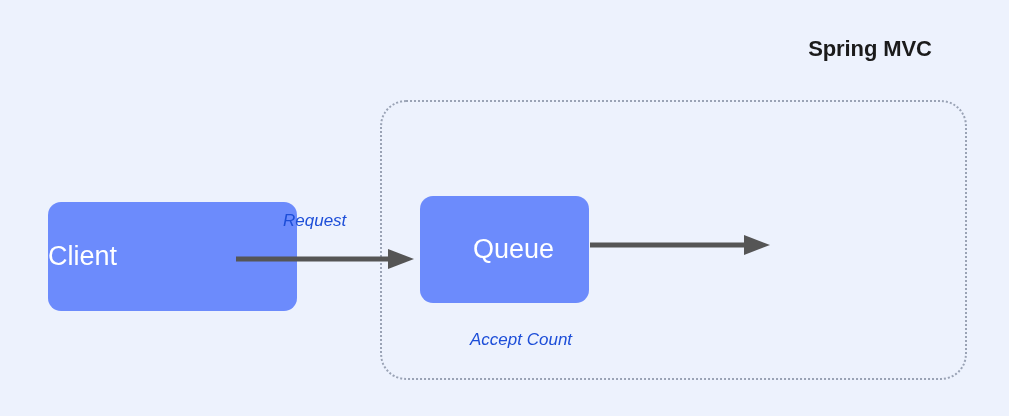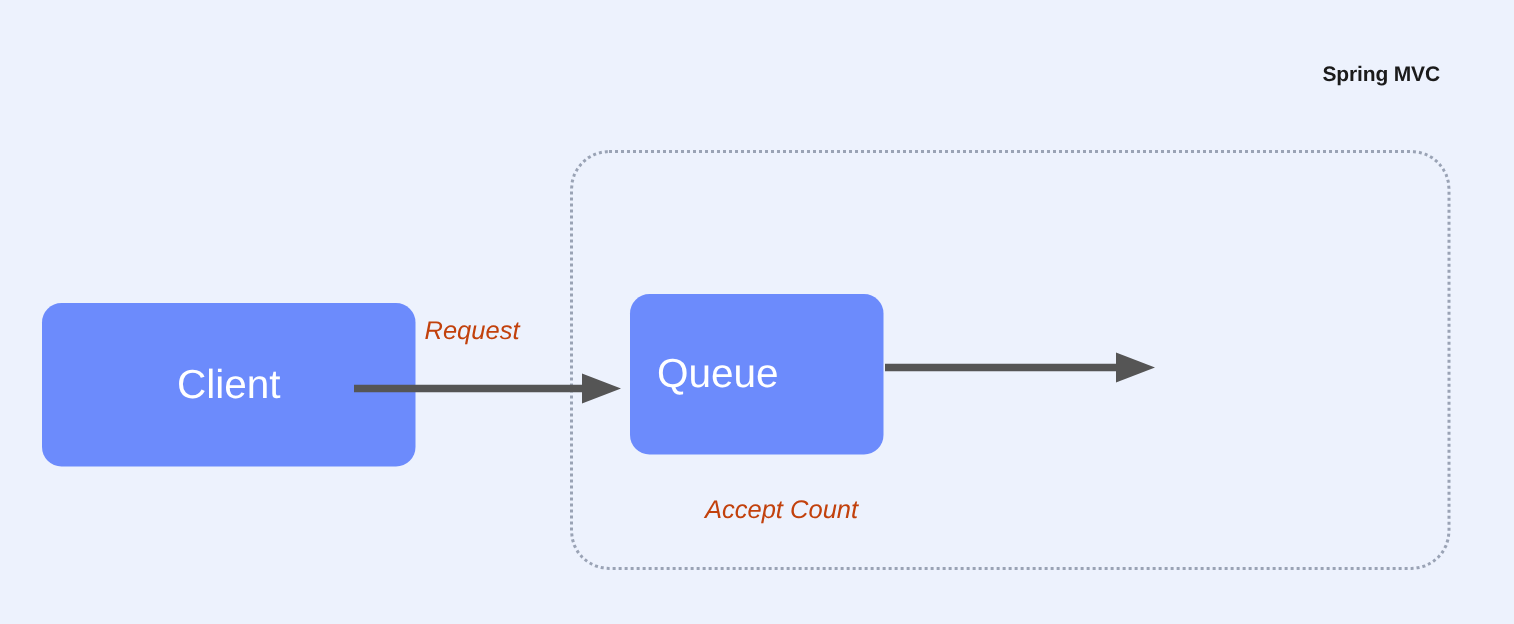--- a/index.html
+++ b/index.html
@@ -32,22 +32,22 @@
     box-sizing: border-box;
     background: transparent;
   }
 
   
   .group-title {
     position: absolute;
     left: 780px;
     top: 38px;
     width: 180px;
-    text-align: right;
-    font-size: 14px;
+    text-align: center;
+    font-size: 22px;
     font-weight: bold;
     color: #1b1b1b;
     line-height: 22px;
     letter-spacing: -0.1px;
   }
   .group-title .line2 .underlined {
     text-decoration: underline;
     text-underline-offset: 2px;
   }
 
@@ -58,24 +58,25 @@
     border-radius: 13px;
     color: #ffffff;
     font-size: 27px;
     line-height: 31px;
     box-sizing: border-box;
     display: flex;
     align-items: center;
     white-space: pre-line;
   }
   .node.center {
-    justify-content: center;
+    justify-content: flex-start;
+    margin-left: 20px;
   }
   .node.lead {
-    justify-content: flex-start;
+    justify-content: center;
     padding-left: 18px;
   }
 
   #node-client {
     left: 28px;
     top: 202px;
     width: 249px;
     height: 109px;
   }
   #node-queue {
@@ -105,21 +106,21 @@
     left: 590px;
     top: 233px;
     width: 182px;
   }
 
   
   .edge-label {
     position: absolute;
     font-style: italic;
     font-size: 17px;
-    color: #c2410c;
+    color: #1d4ed8;
     white-space: nowrap;
   }
   #label-request {
     left: 283px;
     top: 211px;
   }
   #label-accept-count {
     left: 431px;
     top: 330px;
     margin-left: 39px;

